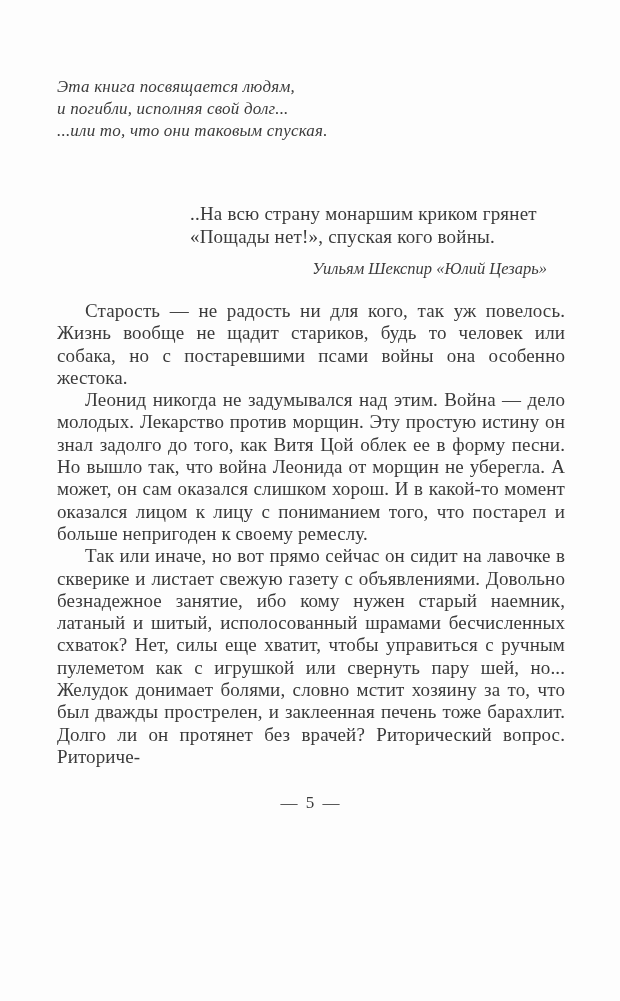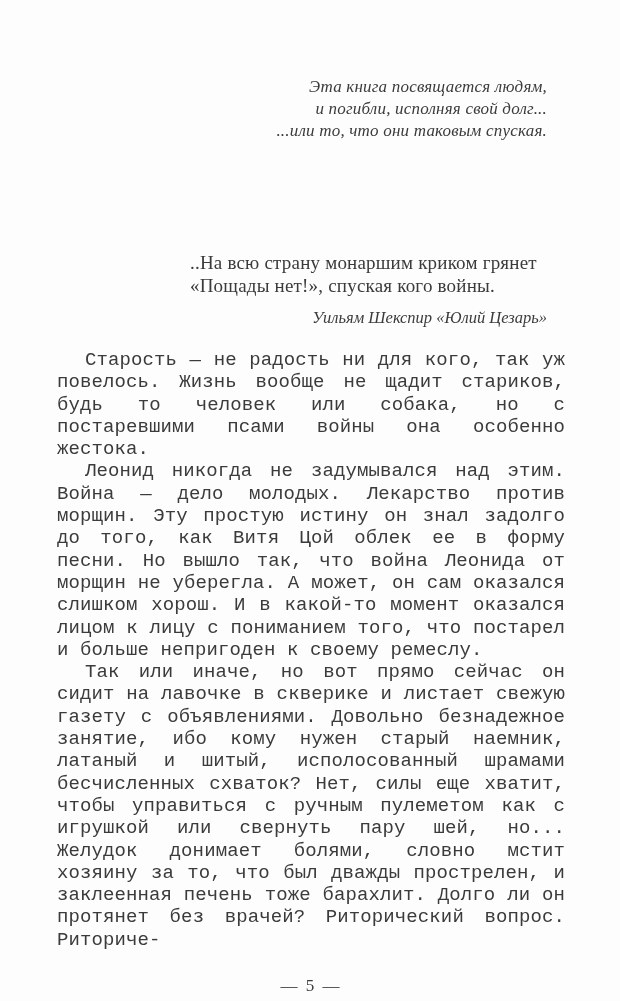--- a/index.html
+++ b/index.html
@@ -17,26 +17,25 @@
     height: 1001px;
     padding: 76px 55px 0 57px;
     font-family: "Liberation Serif", serif;
     color: var(--text-color);
     overflow: hidden;
   }
   .dedication {
     font-style: italic;
     font-size: 17px;
     line-height: 22px;
-    text-align: right;
     padding-right: 18px;
     letter-spacing: 0.2px;
   }
   .epigraph {
-    margin-top: 109px;
+    margin-top: 60px;
   }
   .epigraph-quote {
     margin-left: 133px;
     font-size: 19px;
     line-height: 23px;
     letter-spacing: 0.2px;
   }
   .epigraph-attribution {
     margin-top: 10px;
     font-style: italic;
@@ -47,21 +46,20 @@
   }
   .body-text {
     margin-top: 21px;
     font-size: 19px;
     line-height: 22.3px;
     text-align: justify;
     letter-spacing: 0.1px;
   }
   .body-text .paragraph {
     text-indent: 28px;
-    font-family: Liberation Mono, monospace;
   }
   .page-footer {
     margin-top: 25px;
     text-align: center;
     font-size: 17px;
     letter-spacing: 2px;
   }
 </style>
 </head>
 <body>

